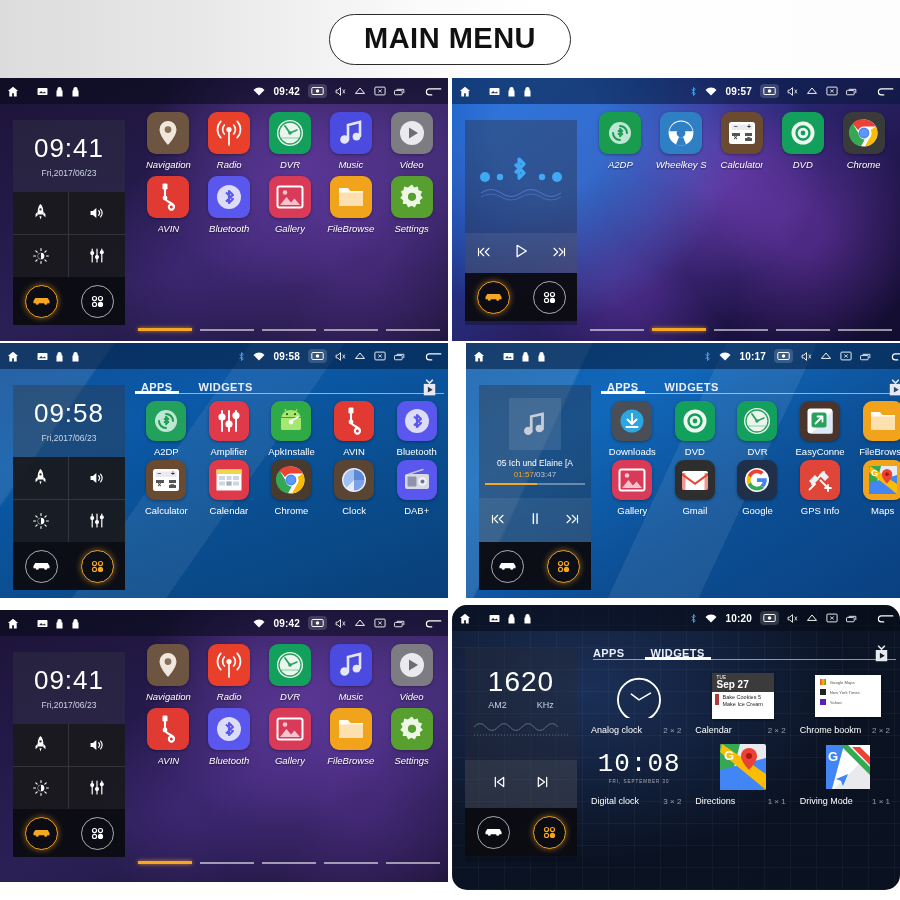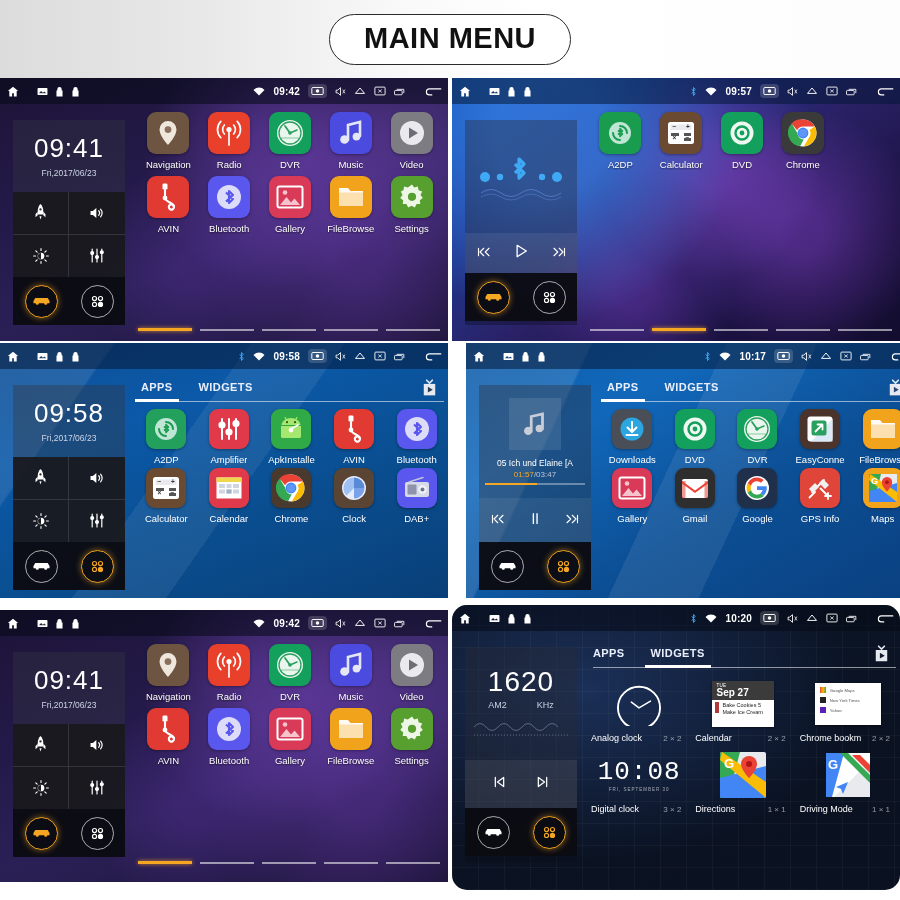--- a/index.html
+++ b/index.html
@@ -194,21 +194,21 @@
   }
 
   
   .apparea {
     position:absolute; left:138px; top:34px; right:6px; bottom:6px;
   }
   .approw {
     display:grid; grid-template-columns:repeat(5,1fr);
     margin-bottom:2px;
   }
-  .appcell { display:flex; flex-direction:column; align-items:center; }
+  .appcell { display:flex; flex-direction:column; align-items:center;font-style:italic; }
   .appicon {
     width:42px; height:42px; border-radius:9px;
     display:flex; align-items:center; justify-content:center;
     box-shadow:0 1px 3px rgba(0,0,0,.35);
     overflow:hidden; position:relative;
   }
   .applabel {
     margin-top:5px; font-size:9.5px; color:#fff;
     white-space:nowrap; overflow:hidden; max-width:74px; text-align:center;
     text-shadow:0 1px 2px rgba(0,0,0,.6);
@@ -225,21 +225,21 @@
   
   .drawer {
     position:absolute; left:135px; top:30px; right:0; bottom:0;
   }
   .drawer-tabs {
     display:flex; align-items:flex-end; gap:26px;
     padding:8px 0 0 6px; position:relative;
   }
   .dtab {
     font-size:11px; font-weight:bold; color:#e8eefc;
-    letter-spacing:.4px; padding-bottom:9px; position:relative;
+    letter-spacing:.4px; padding-bottom:1px; position:relative;
   }
   .dtab.on::after {
     content:''; position:absolute; left:-6px; right:-6px; bottom:0;
     height:3px; background:#fff;
   }
   .drawer-rule {
     position:absolute; left:6px; right:4px; bottom:0; height:1.5px;
     background:rgba(255,255,255,.55);
   }
   .playicon { position:absolute; right:10px; top:6px; }
@@ -666,20 +666,31 @@
               <div class="appcell">
                 <div class="appicon" style="background: rgb(26, 156, 78);">
                   <svg width="26" height="26" viewBox="0 0 26 26">
                     <circle cx="13" cy="13" r="11" fill="#bfe6d5"></circle>
                     <path d="M13 6a7 7 0 0 1 7 7" fill="none" stroke="#1a9c4e" stroke-width="2" stroke-linecap="round"></path>
                     <path d="M6 13a7 7 0 0 0 7 7" fill="none" stroke="#1a9c4e" stroke-width="2" stroke-linecap="round"></path>
                     <path d="M11 10.5 15.5 14l-2.5 2.5V8.5L15.5 11 11 14.5" fill="none" stroke="#1a9c4e" stroke-width="1.6" stroke-linejoin="round"></path>
                   </svg>
                 </div>
                 <div class="applabel">A2DP</div>
+              </div>
+              <div class="appcell">
+                <div class="appicon" style="background: rgb(47, 127, 196);">
+                  <svg width="30" height="30" viewBox="0 0 30 30">
+                    <circle cx="15" cy="15" r="12.4" fill="#fff"></circle>
+                    <circle cx="15" cy="15" r="4.4" fill="#2f7fc4"></circle>
+                    <path d="M3.2 13.3h23.6a12 12 0 0 0-23.6 0z" fill="#2f7fc4"></path>
+                    <path d="M12.8 19.2 10 26.5a12 12 0 0 0 10 0l-2.8-7.3z" fill="#2f7fc4"></path>
+                  </svg>
+                </div>
+                <div class="applabel">Wheelkey S</div>
               </div>
               <div class="appcell">
                 <div class="appicon" style="background: rgb(107, 74, 50);">
                   <svg width="28" height="24" viewBox="0 0 28 24">
                     <rect x="1" y="1" width="26" height="22" rx="2.5" fill="#fff"></rect>
                     <rect x="3.5" y="3.5" width="21" height="5.5" fill="#e9e9ee"></rect>
                     <g fill="#333" font-family="Liberation Sans, sans-serif" font-size="6.5" font-weight="bold">
                       <text x="5.5" y="8.3">−</text>
                       <text x="19" y="8.3">+</text>
                       <text x="5.5" y="18.5">×</text>

